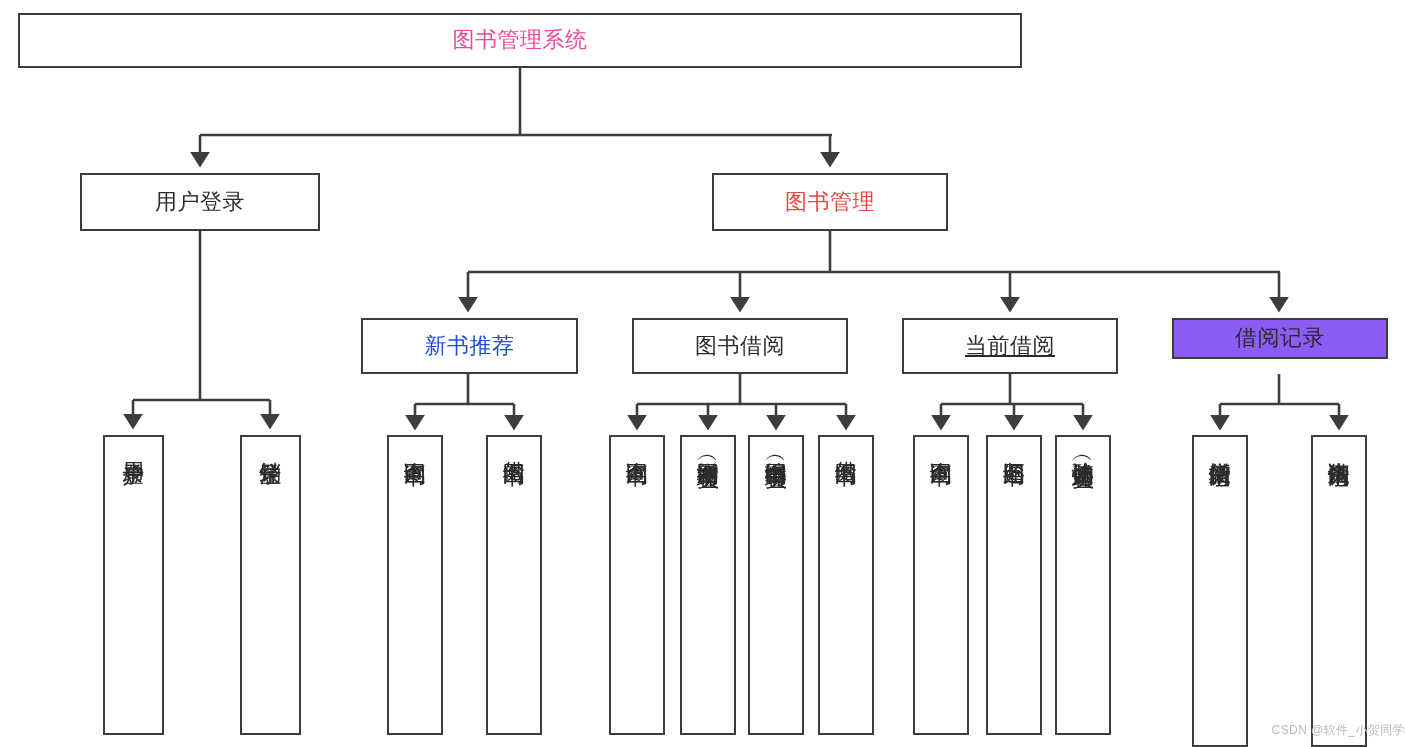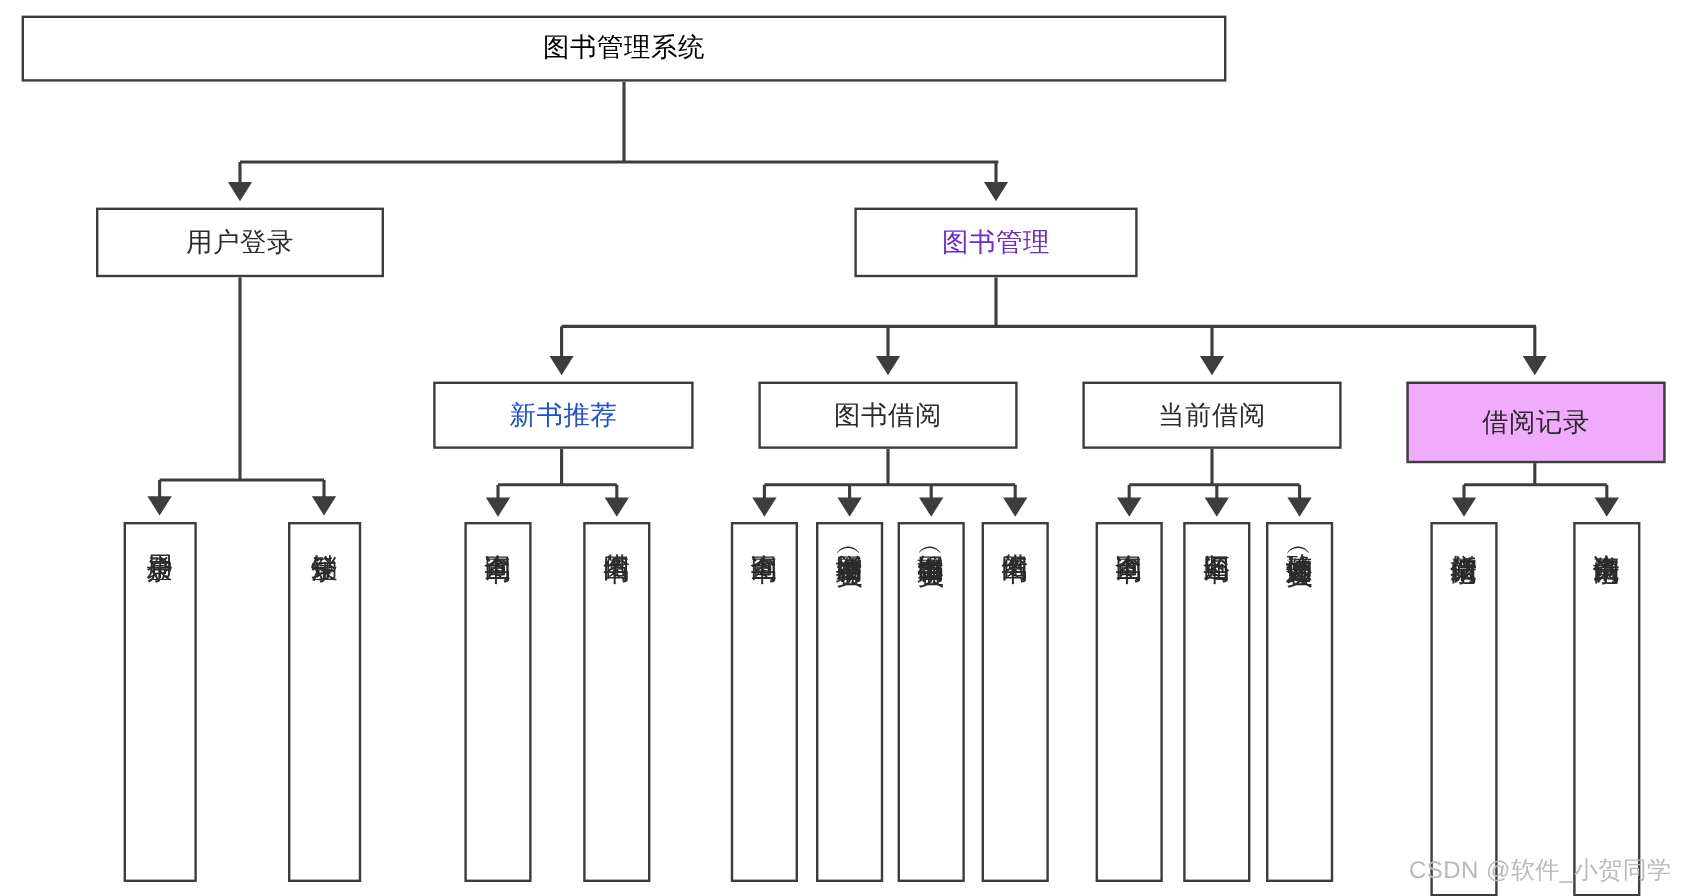--- a/index.html
+++ b/index.html
@@ -52,23 +52,23 @@
     writing-mode: vertical-rl;
     text-orientation: upright;
     -webkit-writing-mode: vertical-rl;
     font-size: 22px;
     line-height: 1.06;
     letter-spacing: 1px;
     white-space: nowrap;
   }
   .watermark {
     position: absolute;
-    right: 12px;
+    right: 0;
     bottom: 8px;
-    font-size: 20px;
+    font-size: 12px;
     color: #b9b9b9;
     z-index: 9;
     white-space: nowrap;
     letter-spacing: 0.4px;
   }
 </style>
 </head>
 <body>
 
 <div id="canvas" style="background: rgb(255, 255, 255);">
@@ -117,40 +117,40 @@
       <path d="M1083,404 L1083,421" marker-end="url(#arrow)"></path>
 
       <path d="M1279,374 L1279,404"></path>
       <path d="M1220,404 L1339,404"></path>
       <path d="M1220,404 L1220,421" marker-end="url(#arrow)"></path>
       <path d="M1339,404 L1339,421" marker-end="url(#arrow)"></path>
     </g>
   </svg>
 
   <div class="node" style="left: 18px; top: 13px; width: 1004px; height: 55px; border-color: rgb(61, 61, 61); background: rgb(255, 255, 255);">
-    <span class="lbl" style="color: #000000; text-align: right;">图书管理系统</span>
+    <span class="lbl" style="color: #ec4899; text-align: right;">图书管理系统</span>
   </div>
 
   <div class="node" style="left: 80px; top: 173px; width: 240px; height: 58px; border-color: rgb(61, 61, 61); background: rgb(255, 255, 255);">
     <span class="lbl" style="color: rgb(43, 43, 43);">用户登录</span>
   </div>
   <div class="node" style="left: 712px; top: 173px; width: 236px; height: 58px; border-color: rgb(61, 61, 61); background: rgb(255, 255, 255);">
-    <span class="lbl" style="color: #6d28d9;">图书管理</span>
+    <span class="lbl" style="color: #ef4444;">图书管理</span>
   </div>
 
   <div class="node" style="left: 361px; top: 318px; width: 217px; height: 56px; border-color: rgb(61, 61, 61); background: rgb(255, 255, 255);">
     <span class="lbl" style="color: #1d4ed8;">新书推荐</span>
   </div>
   <div class="node" style="left: 632px; top: 318px; width: 216px; height: 56px; border-color: rgb(61, 61, 61); background: rgb(255, 255, 255); align-items: center;">
     <span class="lbl" style="color: rgb(43, 43, 43);">图书借阅</span>
   </div>
   <div class="node" style="left: 902px; top: 318px; width: 216px; height: 56px; border-color: rgb(61, 61, 61); background: rgb(255, 255, 255);">
-    <span class="lbl" style="color: rgb(43, 43, 43);">当前借阅</span>
+    <span class="lbl" style="color: rgb(43, 43, 43); text-decoration: underline;">当前借阅</span>
   </div>
-  <div class="node" style="left: 1172px; top: 318px; width: 216px; height: 68px; border-color: rgb(61, 61, 61); background: #f0abfc;">
+  <div class="node" style="left: 1172px; top: 318px; width: 216px; height: 41px; border-color: rgb(61, 61, 61); background: #8b5cf6;">
     <span class="lbl" style="color: rgb(43, 43, 43);">借阅记录</span>
   </div>
 
   <div class="node vertical" style="left: 103px; top: 435px; width: 61px; height: 300px; border-color: rgb(61, 61, 61); background: rgb(255, 255, 255);">
     <span class="lbl" style="color: rgb(43, 43, 43);">用户登录</span>
   </div>
   <div class="node vertical" style="left: 240px; top: 435px; width: 61px; height: 300px; border-color: rgb(61, 61, 61); background: rgb(255, 255, 255);">
     <span class="lbl" style="color: rgb(43, 43, 43);">注销登录</span>
   </div>
   <div class="node vertical" style="left: 387px; top: 435px; width: 56px; height: 300px; border-color: rgb(61, 61, 61); background: rgb(255, 255, 255);">

